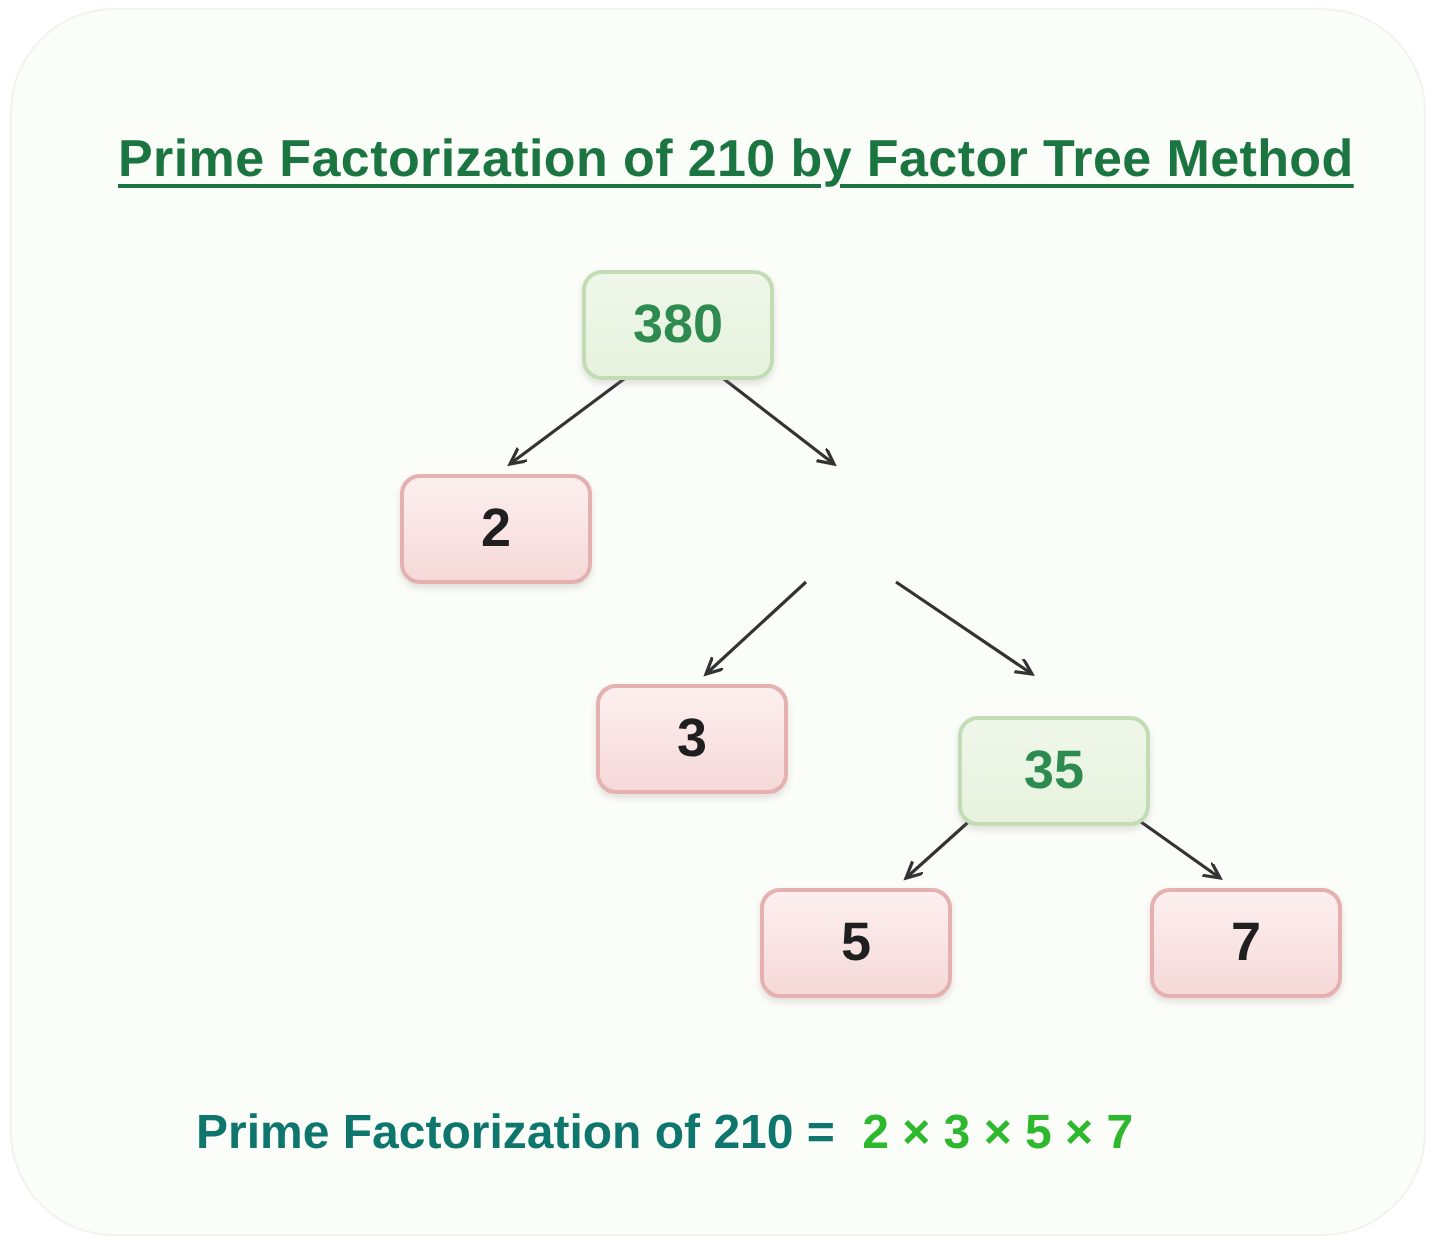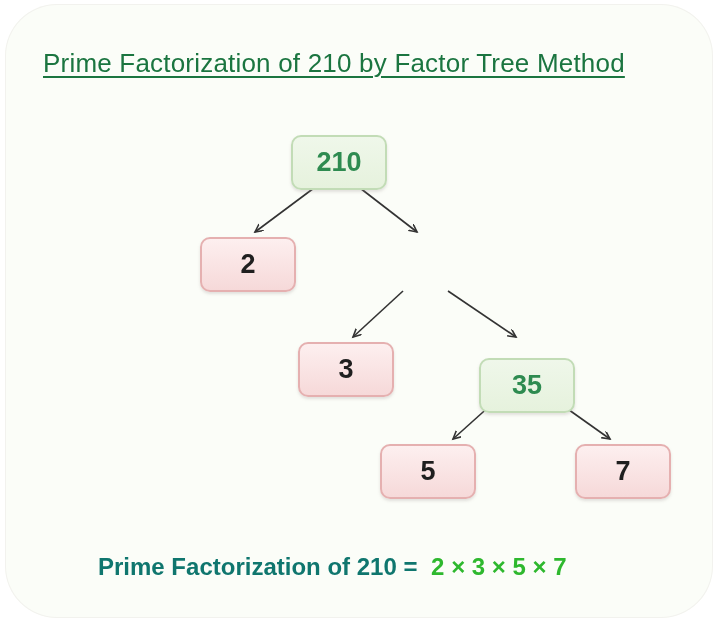--- a/index.html
+++ b/index.html
@@ -20,23 +20,23 @@
     background: #fbfdf8;
     border: 1px solid #ececе8;
     border: 1px solid #ececе8;
     border-radius: 52px;
     box-shadow: 0 0 0 1px #f2f2ee inset;
   }
   .title {
     position: absolute;
     left: 38px;
     top: 44px;
-    margin: 0;
+    margin: 16px;
     font-size: 26px;
-    font-weight: normal;
+    font-weight: bold;
     color: #1b7540;
     text-decoration: underline;
     text-decoration-thickness: 2px;
     text-underline-offset: 4px;
     letter-spacing: 0.2px;
     white-space: nowrap;
   }
   .tree {
     position: absolute;
     inset: 0;
@@ -106,21 +106,21 @@
         </marker>
       </defs>
       <line x1="309" y1="184" x2="250" y2="228" stroke="#333333" stroke-width="1.6" marker-end="url(#arrowhead)"></line>
       <line x1="355" y1="184" x2="412" y2="228" stroke="#333333" stroke-width="1.6" marker-end="url(#arrowhead)"></line>
       <line x1="398" y1="287" x2="348" y2="333" stroke="#333333" stroke-width="1.6" marker-end="url(#arrowhead)"></line>
       <line x1="443" y1="287" x2="511" y2="333" stroke="#333333" stroke-width="1.6" marker-end="url(#arrowhead)"></line>
       <line x1="497" y1="391" x2="448" y2="435" stroke="#333333" stroke-width="1.6" marker-end="url(#arrowhead)"></line>
       <line x1="543" y1="391" x2="605" y2="435" stroke="#333333" stroke-width="1.6" marker-end="url(#arrowhead)"></line>
     </svg>
 
-    <div class="node green n210">210</div>
+    <div class="node green n210">380</div>
     <div class="node pink  n2">2</div>
     <div class="node pink  n3">3</div>
     <div class="node green n35">35</div>
     <div class="node pink  n5">5</div>
     <div class="node pink  n7">7</div>
 
   </div>
 
   <p class="result">
     <span class="prefix">Prime Factorization of 210 =</span>

